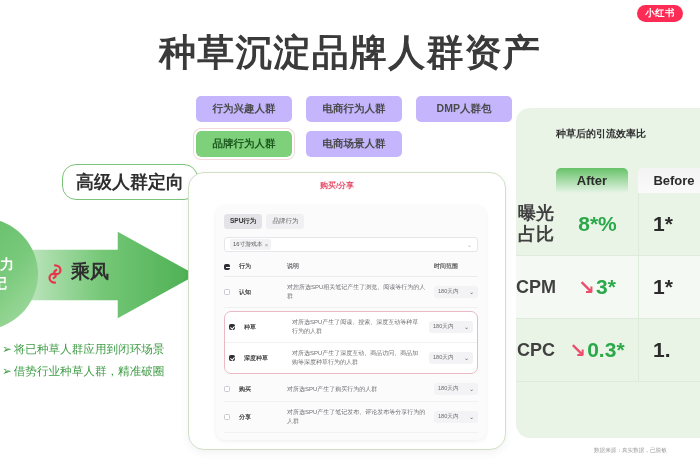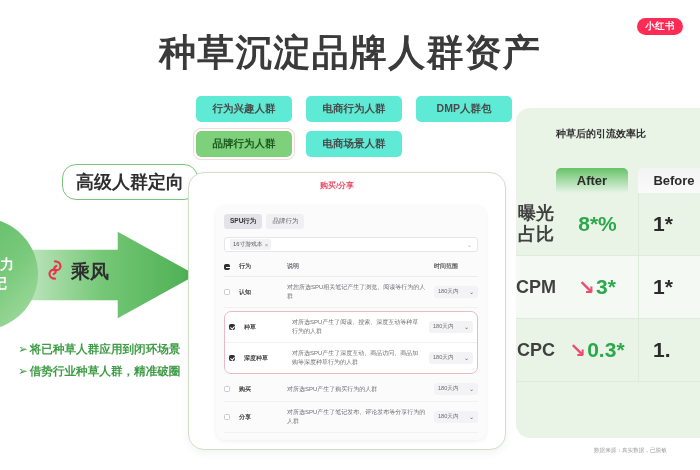--- a/index.html
+++ b/index.html
@@ -6,41 +6,41 @@
   html, body {
     width: 700px; height: 470px;
     overflow: hidden;
     background: #ffffff;
     font-family: "Liberation Sans", "DejaVu Sans", sans-serif;
   }
   #stage { position: relative; width: 700px; height: 470px; background: #fff; }
 
   
   .brand-logo {
-    position: absolute; left: 637px; top: 18px;
+    position: absolute; left: 637px; top: 5px;
     width: 46px; height: 17px; border-radius: 9px;
     background: #fe2c55;
     display: flex; align-items: center; justify-content: center;
     color: #fff; font-size: 9.5px; font-weight: 700; letter-spacing: .3px;
   }
 
   
   .page-title {
     position: absolute; left: 0; top: 28px; width: 700px;
     text-align: center;
     font-size: 37px; font-weight: 800; color: #3a3a3a;
     letter-spacing: 1.2px;
   }
 
   
   .tag-grid { position: absolute; left: 196px; top: 96px; width: 320px; }
   .tag-row { display: flex; gap: 14px; margin-bottom: 9px; }
   .tag {
     width: 96px; height: 26px; border-radius: 5px;
-    background: #5eead4; color: #4a4a4a;
+    background: #c4b5fd; color: #4a4a4a;
     font-size: 10.5px; font-weight: 600;
     display: flex; align-items: center; justify-content: center;
     white-space: nowrap;
   }
   .tag.selected {
     background: #7ed07a; color: #1d5a20;
     outline: 2px solid #fff; box-shadow: 0 0 0 3px #f2dada;
   }
 
   
@@ -61,30 +61,30 @@
     color: #fff; font-size: 14px; font-weight: 800; line-height: 1.35;
     text-align: center; padding-left: 22px;
   }
   .funnel-arrow {
     position: absolute; left: 64px; top: 18px; width: 206px; height: 90px;
     background: linear-gradient(90deg, rgba(168,221,166,.35) 0%, #74c776 55%, #4caf52 100%);
     clip-path: polygon(0% 22%, 62% 22%, 62% 2%, 100% 50%, 62% 98%, 62% 78%, 0% 78%);
   }
   .funnel-brand {
     position: absolute; left: 118px; top: 47px;
-    display: flex; align-items: flex-start; gap: 5px; z-index: 3;
+    display: flex; align-items: flex-end; gap: 5px; z-index: 3;
   }
   .swirl { width: 22px; height: 22px; }
   .funnel-brand-text { font-size: 19px; font-weight: 800; color: #2f2f2f; }
 
   
   .bullets { position: absolute; left: 2px; top: 338px; width: 190px; }
   .bullet {
-    color: #3f9c46; font-size: 11.6px; font-weight: 700;
-    line-height: 1.9; white-space: nowrap; margin-left: 16px;
+    color: #3f9c46; font-size: 11.6px; font-weight: 400;
+    line-height: 1.9; white-space: nowrap;
   }
   .bullet .arrow { margin-right: 2px; }
 
   
   .center-card {
     position: absolute; left: 188px; top: 172px; width: 318px; height: 278px;
     background: #ffffff; border: 1.4px solid #cfe0c6; border-radius: 16px;
     box-shadow: 0 3px 10px rgba(0,0,0,.05);
   }
   .anno-red {

